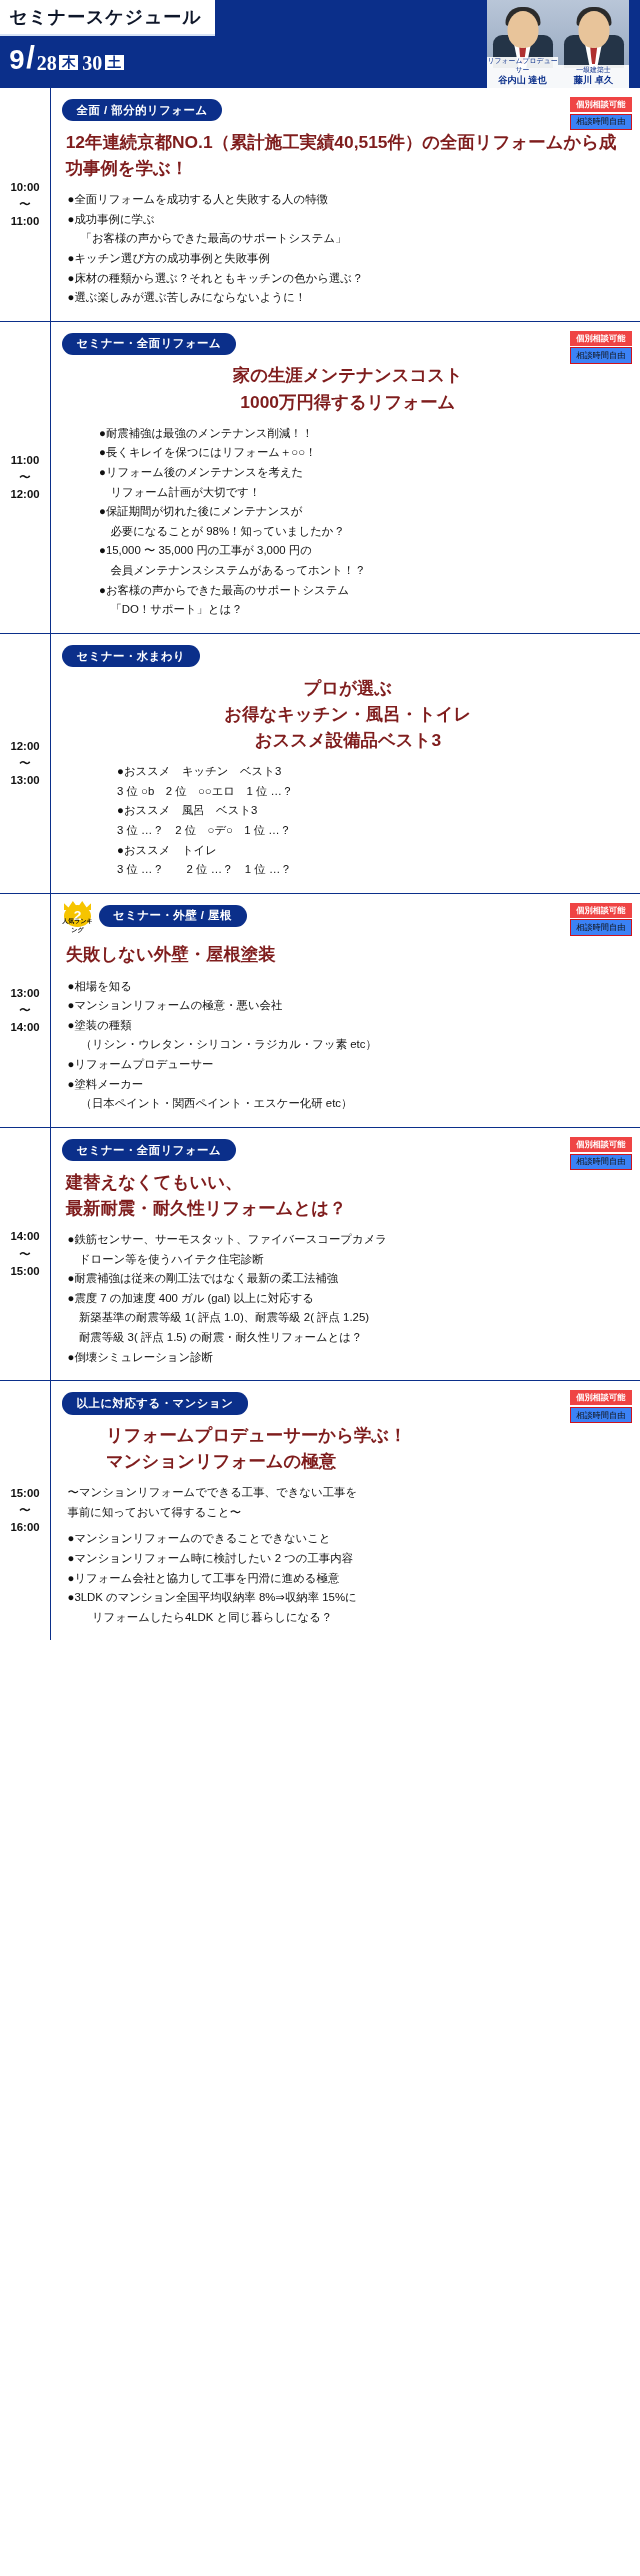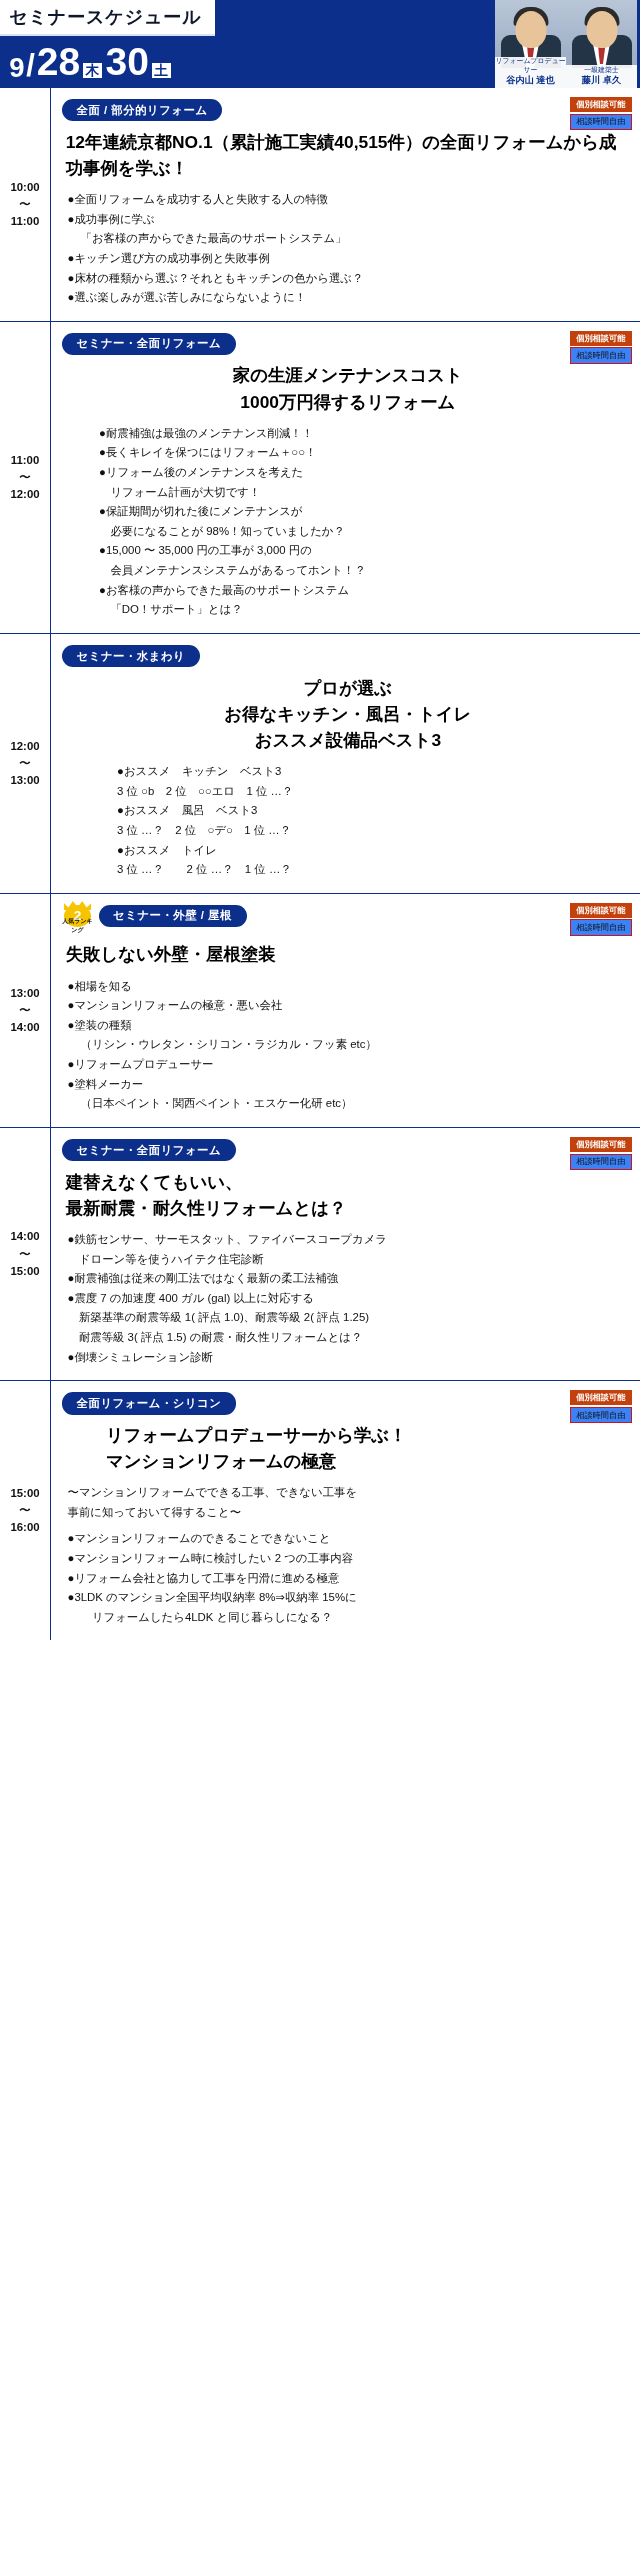--- a/index.html
+++ b/index.html
@@ -32,29 +32,29 @@
   .date-row {
     position: absolute;
     left: 9.2px;
     top: 42px;
     display: flex;
     align-items: flex-end;
     color: #ffffff;
   }
   .date-m { font-size: 27.5px; font-weight: bold; line-height: 1; }
   .date-slash { font-size: 31px; font-weight: bold; line-height: 1; margin: 0 1.8px; }
-  .date-d { font-size: 39px; font-weight: bold; line-height: 1; }
+  .date-d { font-size: 20px; font-weight: bold; line-height: 1; font-family: Liberation Serif, serif; }
   .date-w {
     font-size: 13.7px; font-weight: bold;
     background: #ffffff; color: #0b2f8a;
     padding: 0.9px 2.7px; margin: 0 3.7px 2.7px 2.7px; line-height: 1;
   }
   .header-photos {
     position: absolute;
-    right: 4px; top: 0;
+    right: 12px; top: 0;
     display: flex;
     height: 88px;
     padding-left: 28px;
   }
   .person {
     width: 71px;
     height: 88px;
     position: relative;
     background: #cfd8e6;
     overflow: hidden;
@@ -157,38 +157,38 @@
     border-radius: 11px;
     letter-spacing: 0.5px;
   }
   .badges {
     position: absolute;
     right: 9.2px;
     top: 9.2px;
     text-align: center;
   }
   .badge-red {
-    background: #c2410c;
+    background: #ef4444;
     color: #fff;
     font-size: 8.2px;
     font-weight: bold;
     padding: 1.8px 5.5px;
     display: block;
     margin-bottom: 1.8px;
   }
   .badge-line {
     border: 0.9px solid #d0121b;
     color: #111;
     font-size: 8.2px;
     padding: 1.8px 5.5px;
     display: block;
     background: #3b82f6;
   }
   .headline {
-    color: #000000;
+    color: #7f1d1d;
     font-size: 17.4px;
     font-weight: bold;
     line-height: 1.5;
     margin: 3.7px 0 9.2px 3.7px;
   }
   .headline.center { text-align: center; }
   .bullets { margin-left: 5.5px; }
   .bullets li {
     list-style: none;
     font-size: 11.4px;
@@ -382,21 +382,21 @@
   <div class="session">
     <div class="time-col" style="white-space:pre-line;">15:00
 〜
 16:00</div>
     <div class="body-col">
       <div class="badges">
         <span class="badge-red">個別相談可能</span>
         <span class="badge-line">相談時間自由</span>
       </div>
       <div class="tag-row">
-        <span class="cat-tag">全面リフォーム・シリコン</span>
+        <span class="cat-tag">以上に対応する・マンション</span>
       </div>
       <div class="headline" style="white-space:pre-line;margin-left:44px;">リフォームプロデューサーから学ぶ！
 マンションリフォームの極意</div>
       <div class="note" style="white-space:pre-line;">〜マンションリフォームでできる工事、できない工事を
 事前に知っておいて得すること〜</div>
       <ul class="bullets">
         <li>●マンションリフォームのできることできないこと</li>
         <li>●マンションリフォーム時に検討したい 2 つの工事内容</li>
         <li>●リフォーム会社と協力して工事を円滑に進める極意</li>
         <li>●3LDK のマンション全国平均収納率 8%⇒収納率 15%に</li>

